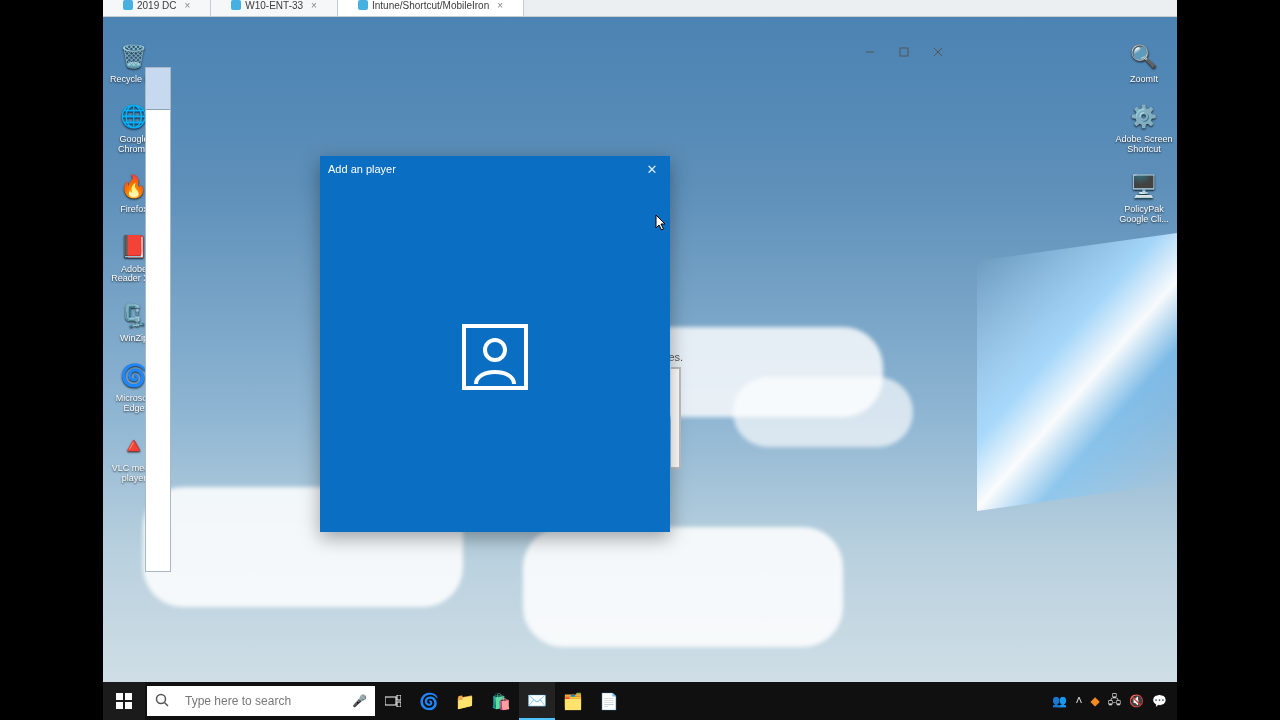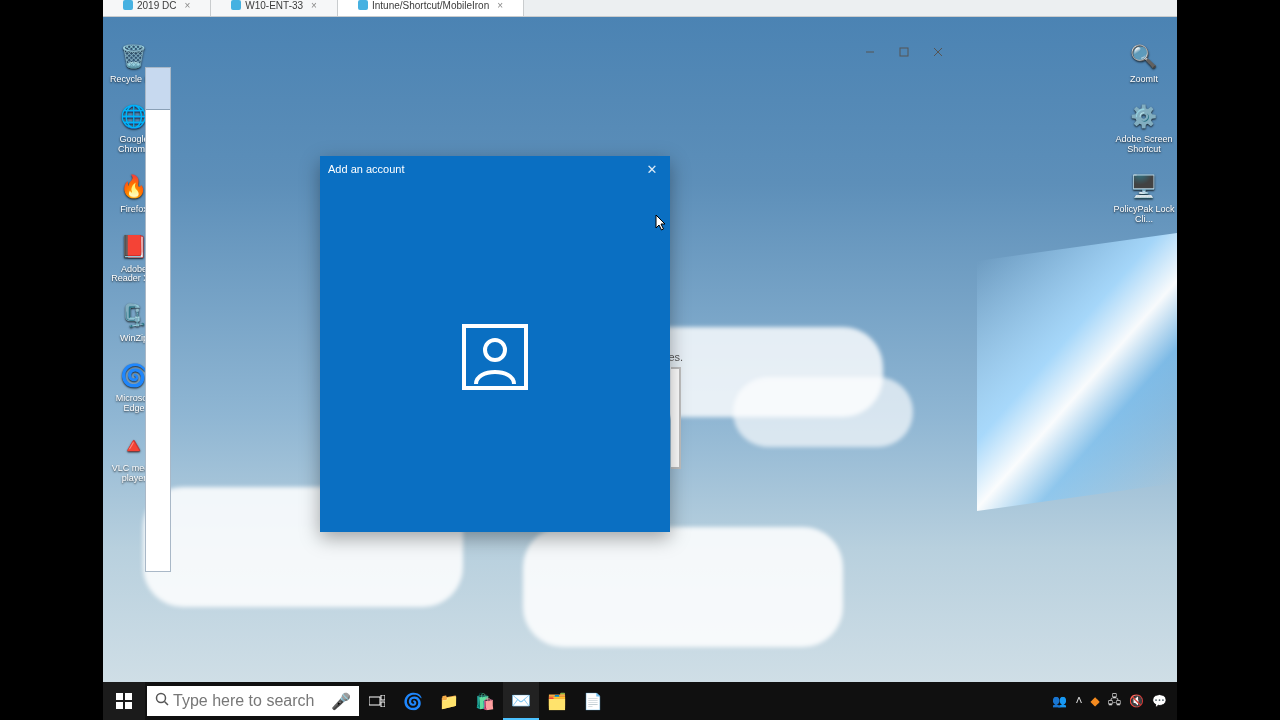--- a/index.html
+++ b/index.html
@@ -207,28 +207,28 @@
   }
   .start-btn {
     width: 42px; height: 38px;
     background: #1b1b1b;
     display:flex; align-items:center; justify-content:center;
     cursor:pointer;
   }
   .start-btn svg { display:block; }
   .search-box {
     height: 30px;
-    width: 212px;
+    width: 228px;
     background: #fff;
     margin-left: 2px;
     display:flex; align-items:center;
     padding: 0 8px;
     color: #777;
-    font-size: 16px;
-    gap: 4px;
+    font-size: 12px;
+    gap: 16px;
   }
   .search-box .mic { margin-left: auto; color:#555; }
   .tb-icon {
     width: 36px; height: 38px;
     display:flex; align-items:center; justify-content:center;
     cursor:pointer;
     font-size: 16px;
   }
   .tb-icon.active { border-bottom: 2px solid #4cc2ff; background: rgba(255,255,255,0.08); }
   .tb-spacer { flex: 1; }
@@ -305,21 +305,21 @@
       <div class="desk-icon">
         <div class="ic">🔍</div>
         <span>ZoomIt</span>
       </div>
       <div class="desk-icon">
         <div class="ic">⚙️</div>
         <span>Adobe Screen Shortcut</span>
       </div>
       <div class="desk-icon">
         <div class="ic">🖥️</div>
-        <span>PolicyPak Lock Cli...</span>
+        <span>PolicyPak Google Cli...</span>
       </div>
     </div>
 
     <div class="ghost-window">
       <div class="ghost-header"></div>
     </div>
 
     <div class="app-window">
       <div class="app-titlebar">
         <div class="winbtn">
@@ -339,21 +339,21 @@
             </svg>
         </div>
       </div>
     </div>
 
     <span class="peek-text">ces.</span>
     <div class="peek-input"></div>
 
     <div class="modal">
       <div class="modal-header">
-        <span>Add an account</span>
+        <span>Add an player</span>
         <div class="modal-close">✕</div>
       </div>
       <div class="modal-body">
         <svg width="66" height="66" viewBox="0 0 66 66">
           <rect x="2" y="2" width="62" height="62" fill="none" stroke="#fff" stroke-width="4"></rect>
           <circle cx="33" cy="26" r="10" fill="none" stroke="#fff" stroke-width="4"></circle>
           <path d="M14 60 C14 44, 52 44, 52 60" fill="none" stroke="#fff" stroke-width="4"></path>
         </svg>
       </div>
     </div>

